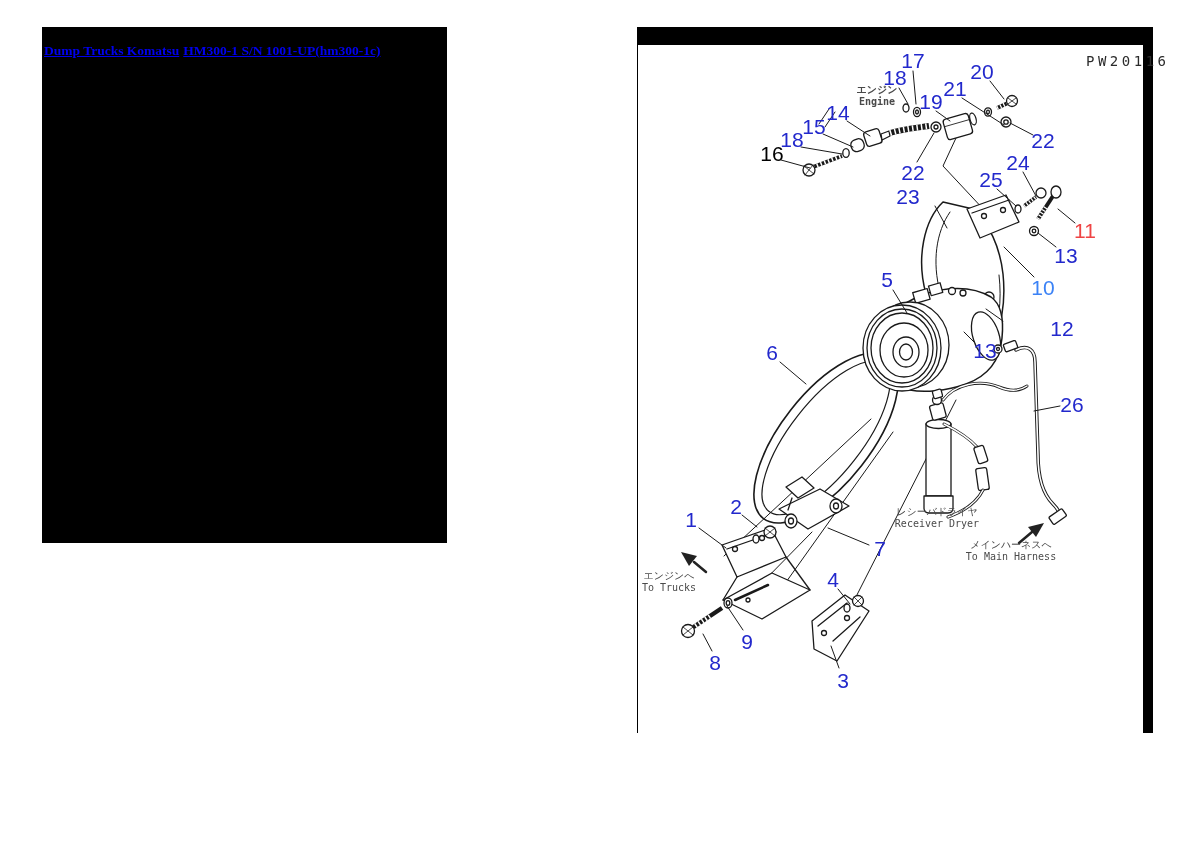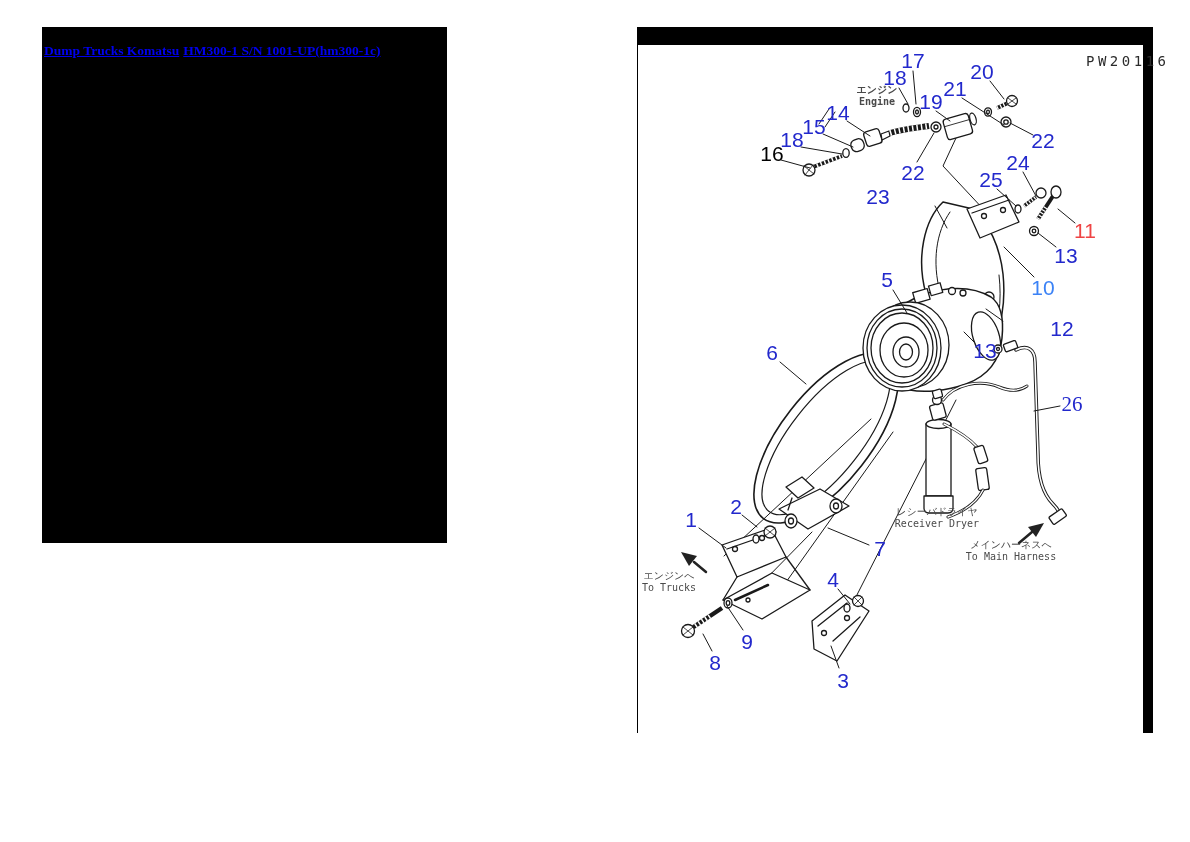--- a/index.html
+++ b/index.html
@@ -276,29 +276,29 @@
     <div class="callout" style="left: 955px; top: 88px; color: rgb(34, 40, 204);">21</div>
     <div class="callout" style="left: 931px; top: 101px; color: rgb(34, 40, 204);">19</div>
     <div class="callout" style="left: 838px; top: 112px; color: rgb(34, 40, 204);">14</div>
     <div class="callout" style="left: 814px; top: 126px; color: rgb(34, 40, 204);">15</div>
     <div class="callout" style="left: 792px; top: 139px; color: rgb(34, 40, 204);">18</div>
     <div class="callout" style="left: 772px; top: 153px; color: #000000;">16</div>
     <div class="callout" style="left: 1043px; top: 140px; color: rgb(34, 40, 204);">22</div>
     <div class="callout" style="left: 1018px; top: 162px; color: rgb(34, 40, 204);">24</div>
     <div class="callout" style="left: 991px; top: 179px; color: rgb(34, 40, 204);">25</div>
     <div class="callout" style="left: 913px; top: 172px; color: rgb(34, 40, 204);">22</div>
-    <div class="callout" style="left: 878px; top: 196px; color: rgb(34, 40, 204);">23</div>
+    <div class="callout" style="left: 908px; top: 196px; color: rgb(34, 40, 204);">23</div>
     <div class="callout" style="left: 1085px; top: 230px; color: #ef4444;">11</div>
     <div class="callout" style="left: 1066px; top: 255px; color: rgb(34, 40, 204);">13</div>
     <div class="callout" style="left: 1043px; top: 287px; color: #3b82f6; text-align: center;">10</div>
     <div class="callout" style="left: 887px; top: 279px; color: rgb(34, 40, 204);">5</div>
     <div class="callout" style="left: 1062px; top: 328px; color: rgb(34, 40, 204);">12</div>
     <div class="callout" style="left: 985px; top: 350px; color: rgb(34, 40, 204);">13</div>
     <div class="callout" style="left: 772px; top: 352px; color: rgb(34, 40, 204);">6</div>
-    <div class="callout" style="left: 1072px; top: 404px; color: rgb(34, 40, 204); font-family: Liberation Serif, serif;">26</div>
+    <div class="callout" style="left: 1072px; top: 404px; color: rgb(34, 40, 204);">26</div>
     <div class="callout" style="left: 691px; top: 519px; color: rgb(34, 40, 204);">1</div>
     <div class="callout" style="left: 736px; top: 506px; color: rgb(34, 40, 204);">2</div>
     <div class="callout" style="left: 880px; top: 548px; color: rgb(34, 40, 204);">7</div>
     <div class="callout" style="left: 833px; top: 579px; color: rgb(34, 40, 204);">4</div>
     <div class="callout" style="left: 747px; top: 641px; color: rgb(34, 40, 204);">9</div>
     <div class="callout" style="left: 715px; top: 662px; color: rgb(34, 40, 204);">8</div>
     <div class="callout" style="left: 843px; top: 680px; color: rgb(34, 40, 204);">3</div>
     <div class="annotation" style="left: 877px; top: 84px; font-weight: bold;">
       <div>エンジン</div>
       <div>Engine</div>

